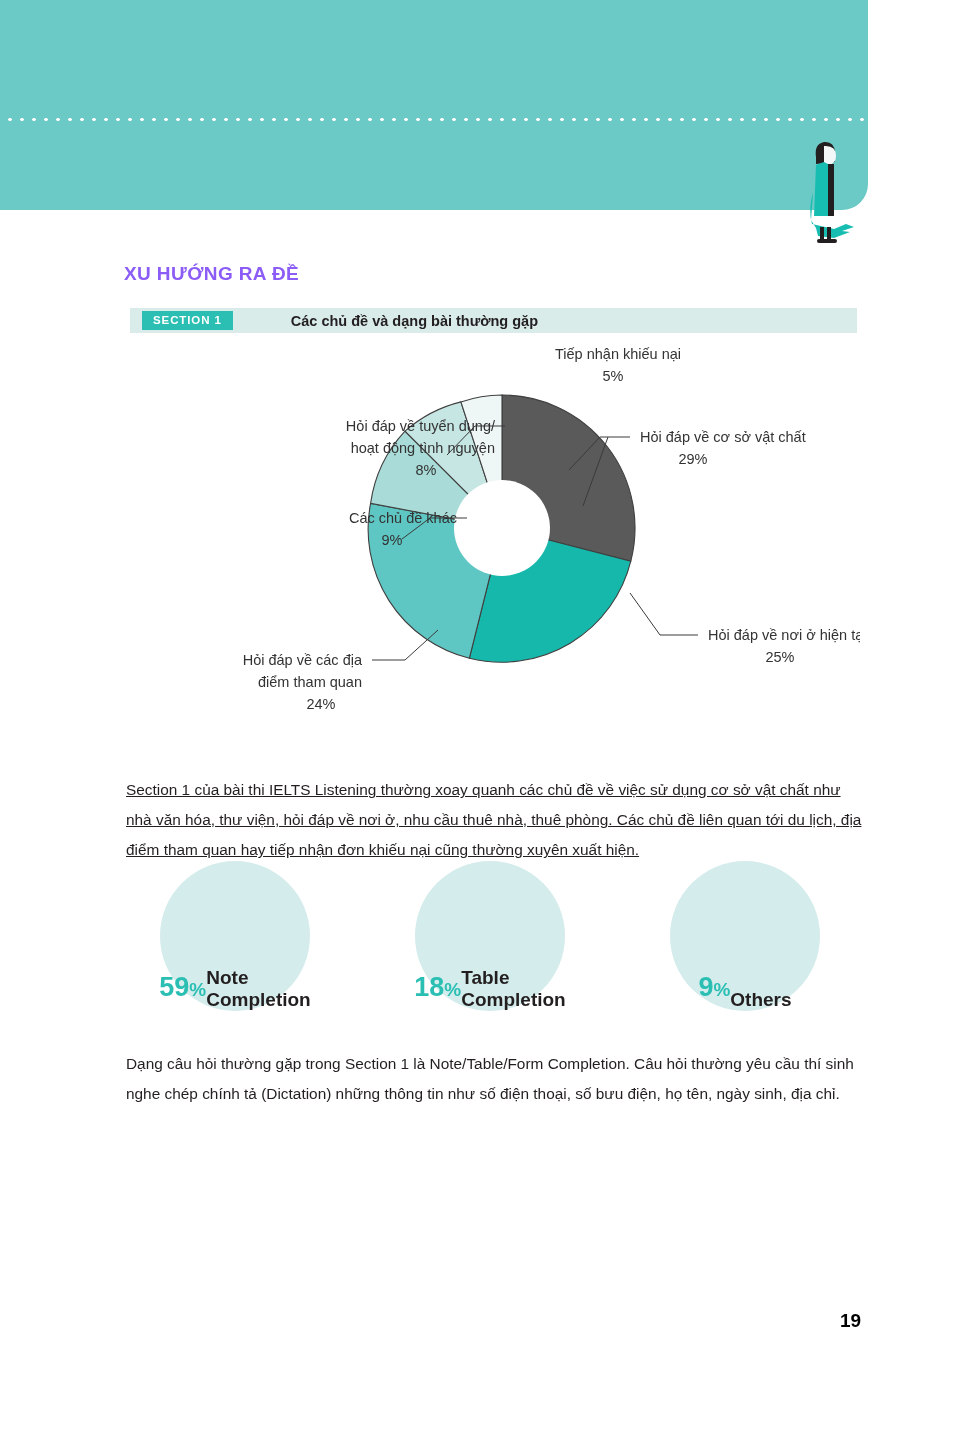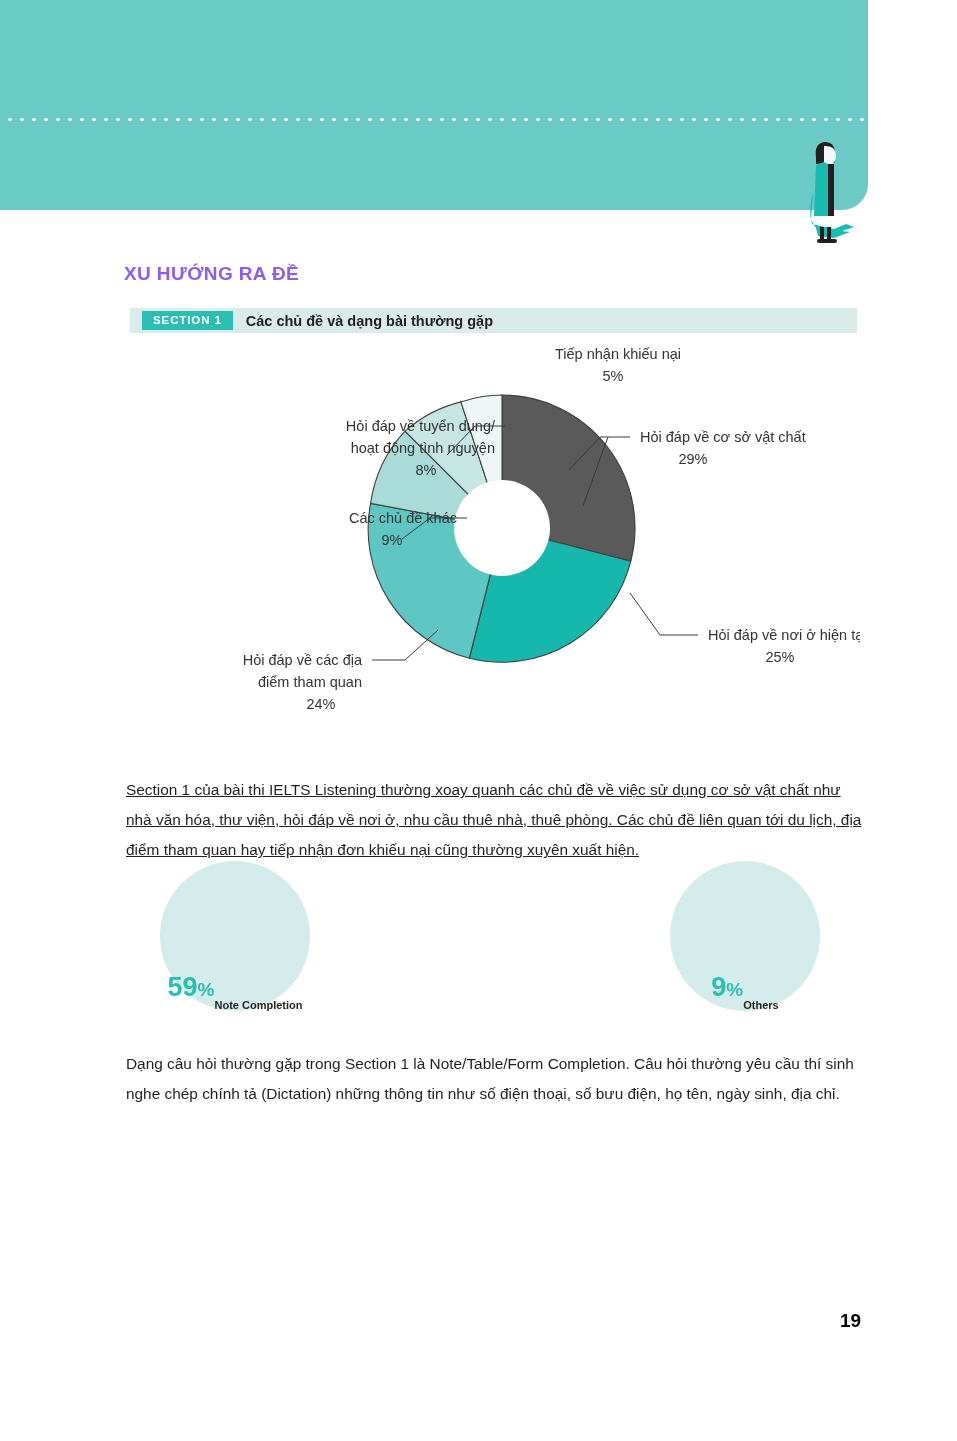--- a/index.html
+++ b/index.html
@@ -57,33 +57,34 @@
 
   #section-bar {
     position: absolute;
     left: 130px;
     top: 308px;
     width: 727px;
     height: 25px;
     background: #d9ecea;
     display: flex;
     align-items: center;
+    gap: 28px;
   }
   #section-tag {
     margin-left: 12px;
     background: #2bbfb4;
     color: #ffffff;
     font-size: 11.5px;
     font-weight: bold;
     letter-spacing: .9px;
     padding: 4px 11px 4px 11px;
     line-height: 1;
   }
   #section-title {
-    margin-left: 13px;
+    margin-left: 30px;
     font-size: 14.5px;
     font-weight: bold;
     color: #231f20;
     text-align: right;
   }
 
   
   #chart-figure {
     position: absolute;
     left: 130px;
@@ -139,21 +140,21 @@
     color: #2bbfb4;
     font-weight: bold;
     font-size: 27px;
     line-height: 1;
     margin-bottom: 10px;
   }
   .stat-value .pct { font-size: 19px; }
   .stat-label {
     color: #231f20;
     font-weight: bold;
-    font-size: 11px;
+    font-size: 19px;
   }
 
   #page-number {
     position: absolute;
     left: 840px;
     top: 1310px;
     font-size: 19px;
     font-weight: bold;
     color: #000000;
   }
@@ -240,20 +241,26 @@
 
 <div id="stats-row">
   <div class="stat-circle">
     <div class="stat-value">
       <span>59</span><span class="pct">%</span>
     </div>
     <div class="stat-label">Note Completion</div>
   </div>
   <div class="stat-circle">
     <div class="stat-value">
+      <span>18</span><span class="pct">%</span>
+    </div>
+    <div class="stat-label">Table Completion</div>
+  </div>
+  <div class="stat-circle">
+    <div class="stat-value">
       <span>9</span><span class="pct">%</span>
     </div>
     <div class="stat-label">Others</div>
   </div>
 </div>
 
 <p id="paragraph-two" class="body-paragraph">Dạng câu hỏi thường gặp trong Section 1 là Note/Table/Form Completion. Câu hỏi thường yêu cầu thí sinh nghe chép chính tả (Dictation) những thông tin như số điện thoại, số bưu điện, họ tên, ngày sinh, địa chỉ.</p>
 
 <div id="page-number">19</div>
 

